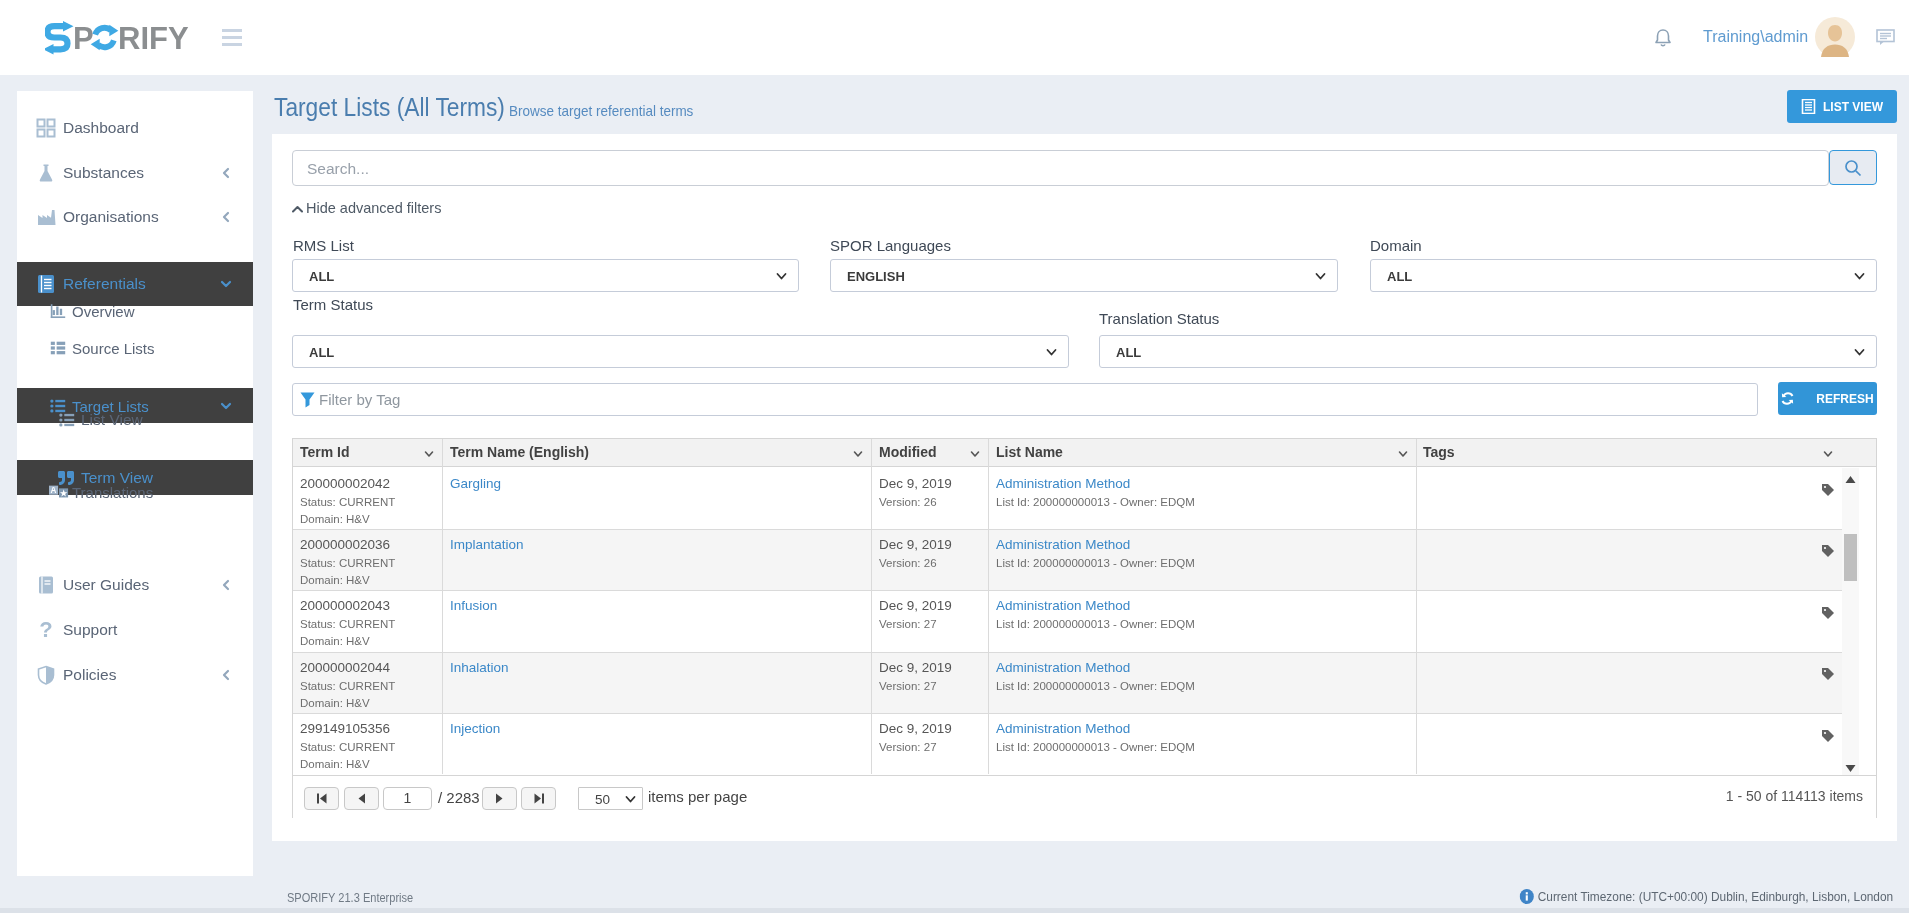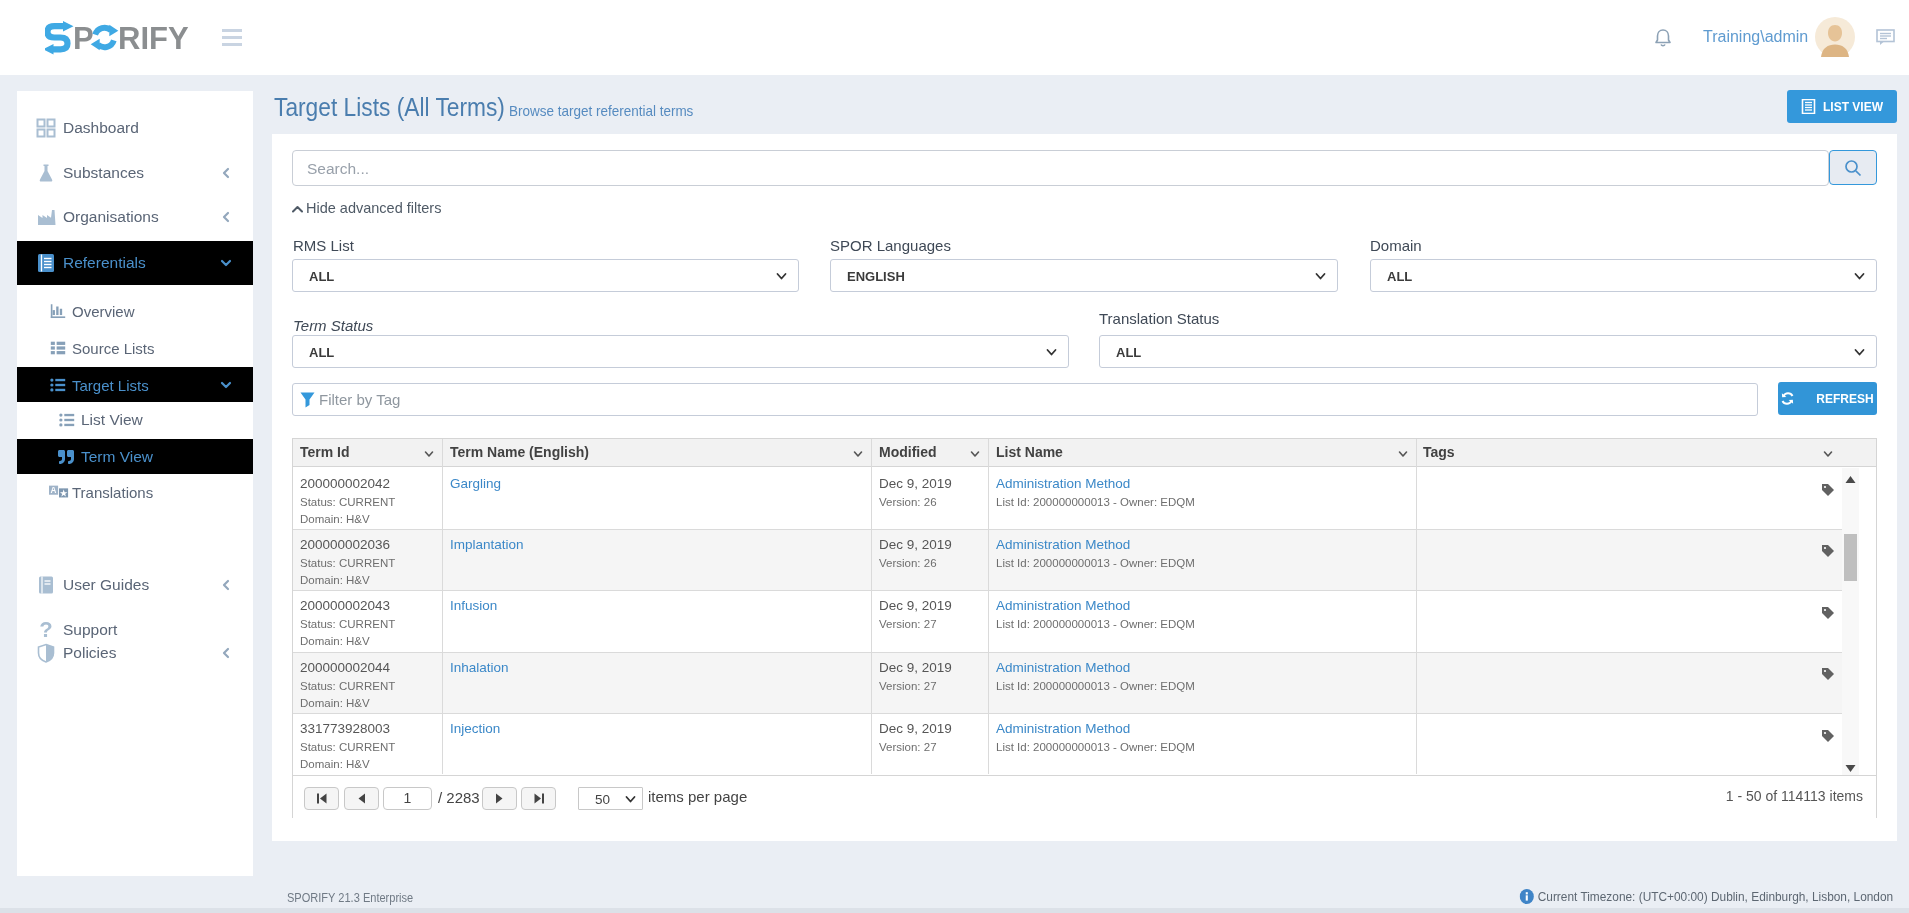--- a/index.html
+++ b/index.html
@@ -12,21 +12,21 @@
 
 #sidebar { position:absolute; left:17px; top:91px; width:236px; height:785px; background:#fff; }
 .mitem { position:absolute; left:0; width:236px; height:44px; }
 .mitem .txt { position:absolute; left:46px; top:50%; transform:translateY(-50%); font-size:15.5px; color:#5a6576; }
 .mitem .ico { position:absolute; left:19px; top:50%; transform:translateY(-50%); width:20px; height:20px; }
 .mitem .chev { position:absolute; right:21px; top:50%; transform:translateY(-50%); width:12px; height:12px; }
 .sub .txt { left:55px; font-size:15px; }
 .sub .ico { left:32px; }
 .sub2 .txt { left:64px; }
 .sub2 .ico { left:41px; }
-.active-bg { background:#000000; }
+.active-bg { background:#404040;margin-top:21px; }
 .blue { color:#4a90cb !important; }
 
 #title { position:absolute; left:274px; top:92px; font-size:26px; color:#4a7dae; transform:scaleX(0.875); transform-origin:left; white-space:nowrap; }
 #subtitle { position:absolute; left:509px; top:103px; font-size:14.5px; color:#568bc0; transform:scaleX(0.93); transform-origin:left; white-space:nowrap; }
 #listviewbtn { position:absolute; left:1787px; top:90px; width:110px; height:33px; background:#3498db; border-radius:3px; color:#fff; font-size:12px; font-weight:bold; letter-spacing:0; display:flex; align-items:center; justify-content:center; gap:7px; }
 #panel { position:absolute; left:272px; top:134px; width:1625px; height:707px; background:#fff; }
 
 #searchbox { position:absolute; left:292px; top:150px; width:1537px; height:36px; background:#fff; border:1px solid #c9ced6; border-radius:4px; }
 #searchbox span { position:absolute; left:14px; top:9px; font-size:15.5px; color:#98a0aa; }
 #searchbtn { position:absolute; left:1829px; top:150px; width:48px; height:35px; background:#e7ebf2; border:1px solid #3498db; border-radius:4px; display:flex; align-items:center; justify-content:center; }
@@ -237,21 +237,21 @@
         </svg>
     <span class="txt">User Guides</span>
     <svg class="chev" viewBox="0 0 12 12">
           <path d="M8 2 L4 6 L8 10" fill="none" stroke="#93a7bc" stroke-width="2.2" stroke-linecap="round" stroke-linejoin="round"></path>
         </svg>
   </div>
   <div class="mitem" style="top:517px;">
     <div class="ico" style="font-size:22px;font-weight:bold;color:#a9bed2;line-height:20px;text-align:center;">?</div>
     <span class="txt">Support</span>
   </div>
-  <div class="mitem" style="top:540px;">
+  <div class="mitem" style="top:562px;">
     <svg class="ico" viewBox="0 0 20 20">
           <path d="M10 1.5 L17.5 4 V10 C17.5 14.5 14.5 17.5 10 19 C5.5 17.5 2.5 14.5 2.5 10 V4 Z" fill="none" stroke="#a9bed2" stroke-width="1.6"></path>
           <path d="M10 1.5 L17.5 4 V10 C17.5 14.5 14.5 17.5 10 19 Z" fill="#a9bed2"></path>
         </svg>
     <span class="txt">Policies</span>
     <svg class="chev" viewBox="0 0 12 12">
           <path d="M8 2 L4 6 L8 10" fill="none" stroke="#93a7bc" stroke-width="2.2" stroke-linecap="round" stroke-linejoin="round"></path>
         </svg>
   </div>
 </div>
@@ -280,21 +280,21 @@
       </svg>
 </div>
 <div id="hidefilters">
   <svg width="11" height="8" viewBox="0 0 11 8" style="margin-right:3px;">
         <path d="M1 6.5 L5.5 2 L10 6.5" fill="none" stroke="#4f5a66" stroke-width="2" stroke-linecap="round" stroke-linejoin="round"></path>
       </svg>Hide advanced filters
 </div>
 <div class="flabel" style="left:293px;top:237px;">RMS List</div>
 <div class="flabel" style="left:830px;top:237px;">SPOR Languages</div>
 <div class="flabel" style="left:1370px;top:237px;">Domain</div>
-<div class="flabel" style="left:293px;top:317px;font-style:italic;">Term Status</div>
+<div class="flabel" style="left:293px;top:296px;">Term Status</div>
 <div class="flabel" style="left:1099px;top:310px;">Translation Status</div>
 <div class="dd" style="left:292px;top:259px;width:507px;">
       <span>ALL</span>
       <svg width="11" height="11" viewBox="0 0 11 11">
         <path d="M1.5 3 L5.5 7.5 L9.5 3" fill="none" stroke="#333" stroke-width="1.8" stroke-linecap="round" stroke-linejoin="round"></path>
       </svg>
     </div>
 <div class="dd" style="left:830px;top:259px;width:508px;">
       <span>ENGLISH</span>
       <svg width="11" height="11" viewBox="0 0 11 11">
@@ -409,21 +409,21 @@
     <span class="c-date">Dec 9, 2019</span>
         <span class="c-ver">Version: 27</span>
     <span class="c-link" style="left:703px;">Administration Method</span>
         <span class="c-lsub">List Id: 200000000013 - Owner: EDQM</span>
     <svg class="tagico" width="14" height="14" viewBox="0 0 14 14">
           <path d="M1 1 H7 L13 7 L7 13 L1 7 Z" fill="#616161"></path>
           <circle cx="4" cy="4" r="1.1" fill="#fff"></circle>
         </svg>
   </div>
   <div class="grow" style="top:274.6px;height:61px;">
-    <span class="c-id">331773928003</span>
+    <span class="c-id">299149105356</span>
         <span class="c-sub1">Status: CURRENT</span>
         <span class="c-sub2">Domain: H&amp;V</span>
     <span class="c-link" style="left:157px;">Injection</span>
     <span class="c-date">Dec 9, 2019</span>
         <span class="c-ver">Version: 27</span>
     <span class="c-link" style="left:703px;">Administration Method</span>
         <span class="c-lsub">List Id: 200000000013 - Owner: EDQM</span>
     <svg class="tagico" width="14" height="14" viewBox="0 0 14 14">
           <path d="M1 1 H7 L13 7 L7 13 L1 7 Z" fill="#616161"></path>
           <circle cx="4" cy="4" r="1.1" fill="#fff"></circle>

